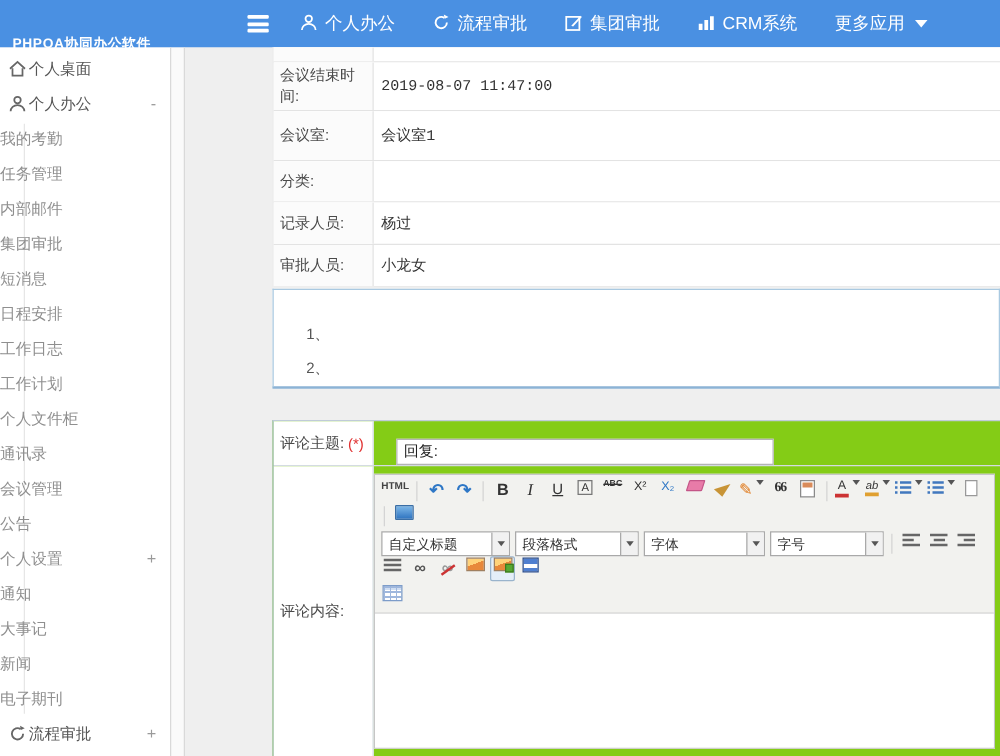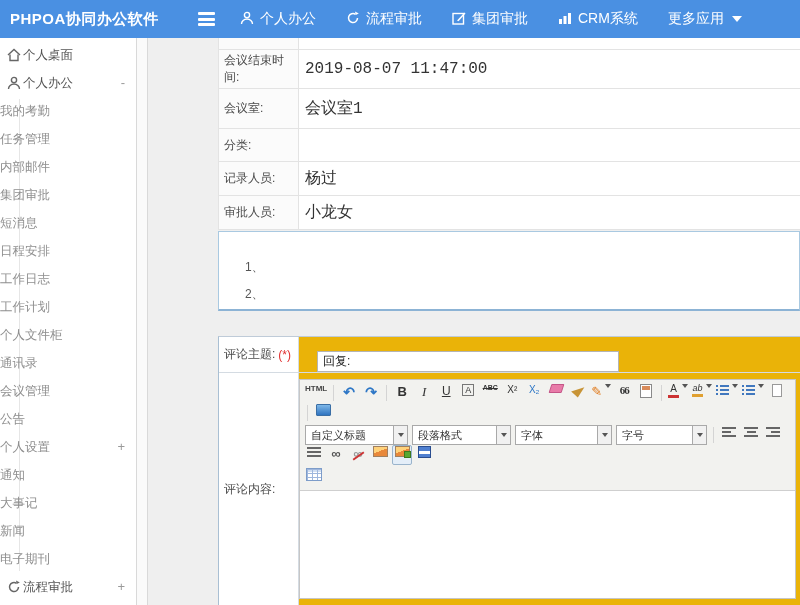--- a/index.html
+++ b/index.html
@@ -2,22 +2,22 @@
 <html><head>
 <meta charset="utf-8">
 <style>
   * { box-sizing: border-box; margin: 0; padding: 0; }
   html,body { width:800px; height:605px; overflow:hidden;
     font-family:"Liberation Sans", sans-serif; background:#efefef; }
 
   
   .topbar { position:absolute; left:0; top:0; width:800px; height:38px;
     background:#4a90e2; color:#fff; }
-  .brand { position:absolute; left:10px; top:0; height:36px; line-height:38px;
-    font-size:15px; font-weight:bold; letter-spacing:.5px; }
+  .brand { position:absolute; left:10px; top:16px; height:36px; line-height:38px;
+    font-size:11px; font-weight:bold; letter-spacing:.5px; }
   .hamburger { position:absolute; left:198px; top:12px; width:17px; height:14px;
     display:flex; flex-direction:column; justify-content:space-between; cursor:pointer; }
   .hamburger i { display:block; height:3px; background:#fff; border-radius:1px; }
   .topnav { position:absolute; left:240px; top:0; height:38px; display:flex;
     align-items:center; gap:30px; }
   .topnav .nav-item { display:flex; align-items:center; gap:6px; font-size:14px;
     color:#fff; cursor:pointer; white-space:nowrap; }
   .caret { width:0; height:0; border-left:5px solid transparent;
     border-right:5px solid transparent; border-top:6px solid #fff; margin-left:2px; }
 
@@ -38,30 +38,30 @@
     width:1px; background:#e6e6e6; }
 
   
   .content { position:absolute; left:148px; top:38px; right:0; bottom:0; background:#efefef; }
 
   .detail-table { position:absolute; left:70px; top:0; right:0;
     border-left:1px solid #e3e3e3; background:#fff; }
   .drow { display:flex; border-bottom:1px solid #e3e3e3; background:#fff; }
   .dlabel { width:80px; background:#fbfbfb; border-right:1px solid #e3e3e3;
     display:flex; align-items:center; padding-left:5px; font-size:12px; color:#4a4a4a; }
-  .dval { flex:1; display:flex; align-items:center; padding-left:6px; font-size:16px;
+  .dval { flex:1; display:flex; align-items:center; padding-left:6px; font-size:12px;
     color:#333; font-family:"Liberation Mono", monospace; }
 
   .content-box { position:absolute; left:70px; top:193px; right:0; height:80px;
     background:#fff; border:1px solid #a9c9e1; border-bottom:2px solid #8cb3d5;
     padding:22px 0 0 26px; font-size:12px; color:#555; }
   .content-box div { line-height:27px; }
 
   .comment-table { position:absolute; left:70px; top:298px; right:0; bottom:0;
-    background:#eab308; border-left:1px solid #a9bfd3; border-top:1px solid #bfcbd8;
+    background:#84cc16; border-left:1px solid #a9bfd3; border-top:1px solid #bfcbd8;
     display:flex; flex-direction:column; }
   .crow-subject { height:36px; display:flex; border-bottom:1px solid #d4dbe2; }
   .clabel { width:80px; border-right:1px solid #d4dbe2; display:flex; align-items:center;
     padding-left:5px; font-size:12px; color:#4a4a4a; background:#fff; }
   .clabel .req { color:#e03030; margin-left:3px; }
   .csubject-val { flex:1; display:flex; align-items:flex-end; }
   .subject-input { margin-left:18px; width:302px; height:21px; border:1px solid #b4b4b4;
     font-size:12px; padding:0 5px; color:#222; background:#fff; }
   .crow-content { flex:1; display:flex; }
   .ccontent-val { flex:1; padding-top:6px; }

